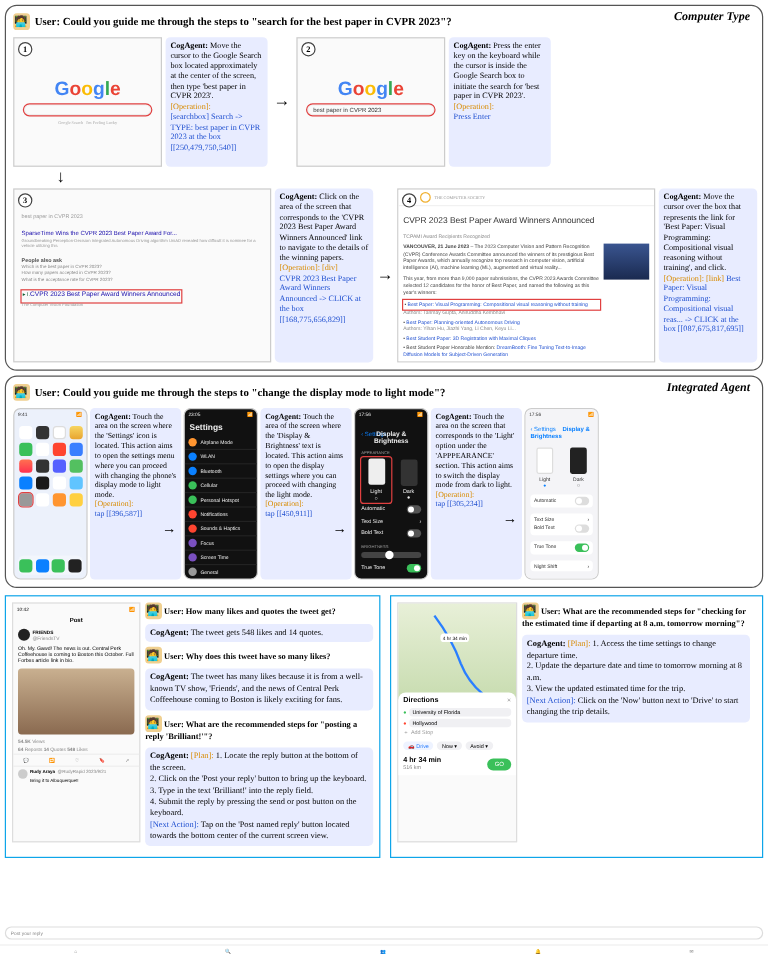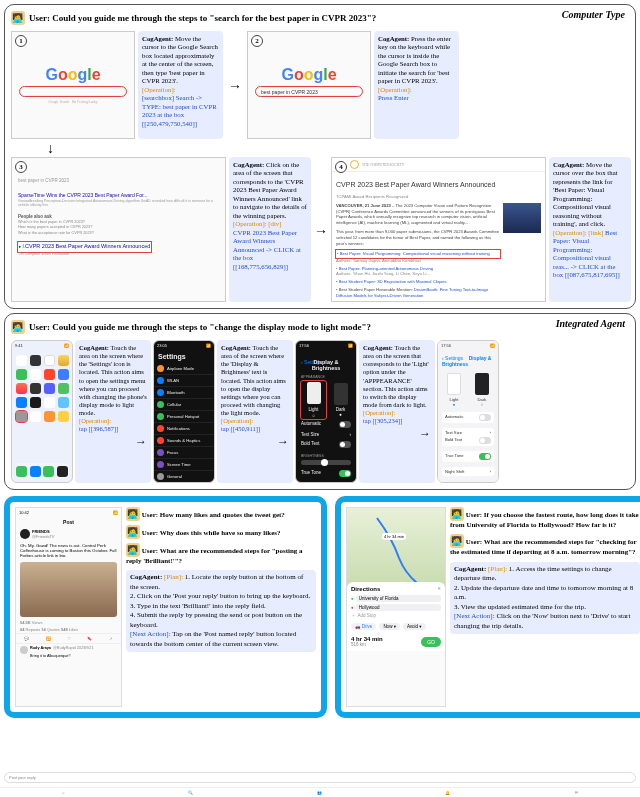--- a/index.html
+++ b/index.html
@@ -153,21 +153,21 @@
 
   .db-page { padding:18px 5px 4px 5px; font-size:4.5px; }
   .db-page .sect { color:#999; text-transform:uppercase; font-size:3.5px; margin:4px 0 2px 0;}
   .db-page .opt { display:flex; justify-content:space-between; padding:2px 0;}
   .db-page .opt.red{ outline:1.5px solid #e04040; border-radius:2px; padding:1px 2px;}
 
   .light-db { background:#f4f4f7; padding:14px 4px; font-size:4.2px; color:#333;}
 
   
   .bottom-row { display:flex; gap:0; }
-  .bottom-panel { flex:1; border:6px solid #0ea5e9; border-radius:10px; margin:2px 4px 4px 4px; padding:5px; }
+  .bottom-panel { flex:1; border:1px solid #0ea5e9; border-radius:0; margin:2px 4px 4px 4px; padding:5px; }
   .bp-flex { display:flex; gap:4px; }
   .bp-shot { border:1px solid #ddd; background:#fafafa; font-family: Arial, sans-serif; }
   .bp-shot.tweet { width:107px; height:200px; font-size:4px; }
   .bp-shot.map { width:100px; height:200px; position:relative; }
   .bp-convo { width:190px; font-size:7px; line-height:1.35; }
   .bp-convo .user-line, .bp-convo .agent-block { margin-bottom:4px; }
   .bp-convo .agent-block { background:#e8ecff; border-radius:4px; padding:3px 4px; }
   .next-action { color:#2050d0; }
   .plan { color:#d88b00;margin-top:42px; }
 
@@ -548,21 +548,23 @@
         <div style="position:absolute;bottom:0;left:0;right:0;display:flex;justify-content:space-around;color:#888;padding:2px 0;border-top:1px solid #eee;">
           <span>⌂</span>
             <span>🔍</span>
             <span>👥</span>
             <span>🔔</span>
             <span>✉</span>
         </div>
       </div>
       <div class="bp-convo">
         <div class="user-line"><span class="avatar" style="display:inline-flex;">🧑‍💻</span> <b>User: How many likes and quotes the tweet get?</b></div>
-        <div class="user-line"><span class="avatar" style="display:inline-flex;">🧑‍💻</span> <b>User: Why does this while have so many likes?</b></div>
+        <div class="agent-block"><b>CogAgent:</b> <span>The tweet gets 548 likes and 14 quotes.</span></div>
+        <div class="user-line"><span class="avatar" style="display:inline-flex;">🧑‍💻</span> <b>User: Why does this tweet have so many likes?</b></div>
+        <div class="agent-block"><b>CogAgent:</b> <span>The tweet has many likes because it is from a well-known TV show, 'Friends', and the news of Central Perk Coffeehouse coming to Boston is likely exciting for fans.</span></div>
         <div class="user-line"><span class="avatar" style="display:inline-flex;">🧑‍💻</span> <b>User: What are the recommended steps for "posting a reply 'Brilliant!'"?</b></div>
         <div class="agent-block">
           <b>CogAgent:</b>
           <span class="plan">[Plan]:</span>
           <span style="white-space:pre-line;">1. Locate the reply button at the bottom of the screen.
 2. Click on the 'Post your reply' button to bring up the keyboard.
 3. Type in the text 'Brilliant!' into the reply field.
 4. Submit the reply by pressing the send or post button on the keyboard.</span><br>
           <span class="next-action">[Next Action]:</span>
           <span>Tap on the 'Post named reply' button located towards the bottom center of the current screen view.</span>
@@ -603,21 +605,20 @@
           <div style="margin-top:6px;display:flex;justify-content:space-between;align-items:center;">
             <div>
               <div style="font-weight:bold;font-size:6px;">4 hr 34 min</div>
               <div style="color:#888;">516 km</div>
             </div>
             <span style="background:#3ac05a;color:#fff;border-radius:5px;padding:2px 6px;font-size:5px;">GO</span>
           </div>
         </div>
       </div>
       <div class="bp-convo">
-        <div class="user-line"><span class="avatar" style="display:inline-flex;">🧑‍💻</span> <b>User: If you choose the fastest route, how long does it take from University of Florida to Hollywood? How far is it?</b></div>
         <div class="user-line"><span class="avatar" style="display:inline-flex;">🧑‍💻</span> <b>User: What are the recommended steps for "checking for the estimated time if departing at 8 a.m. tomorrow morning"?</b></div>
         <div class="agent-block">
           <b>CogAgent:</b>
           <span class="plan">[Plan]:</span>
           <span style="white-space:pre-line;">1. Access the time settings to change departure time.
 2. Update the departure date and time to tomorrow morning at 8 a.m.
 3. View the updated estimated time for the trip.</span><br>
           <span class="next-action">[Next Action]:</span>
           <span>Click on the 'Now' button next to 'Drive' to start changing the trip details.</span>
         </div>

